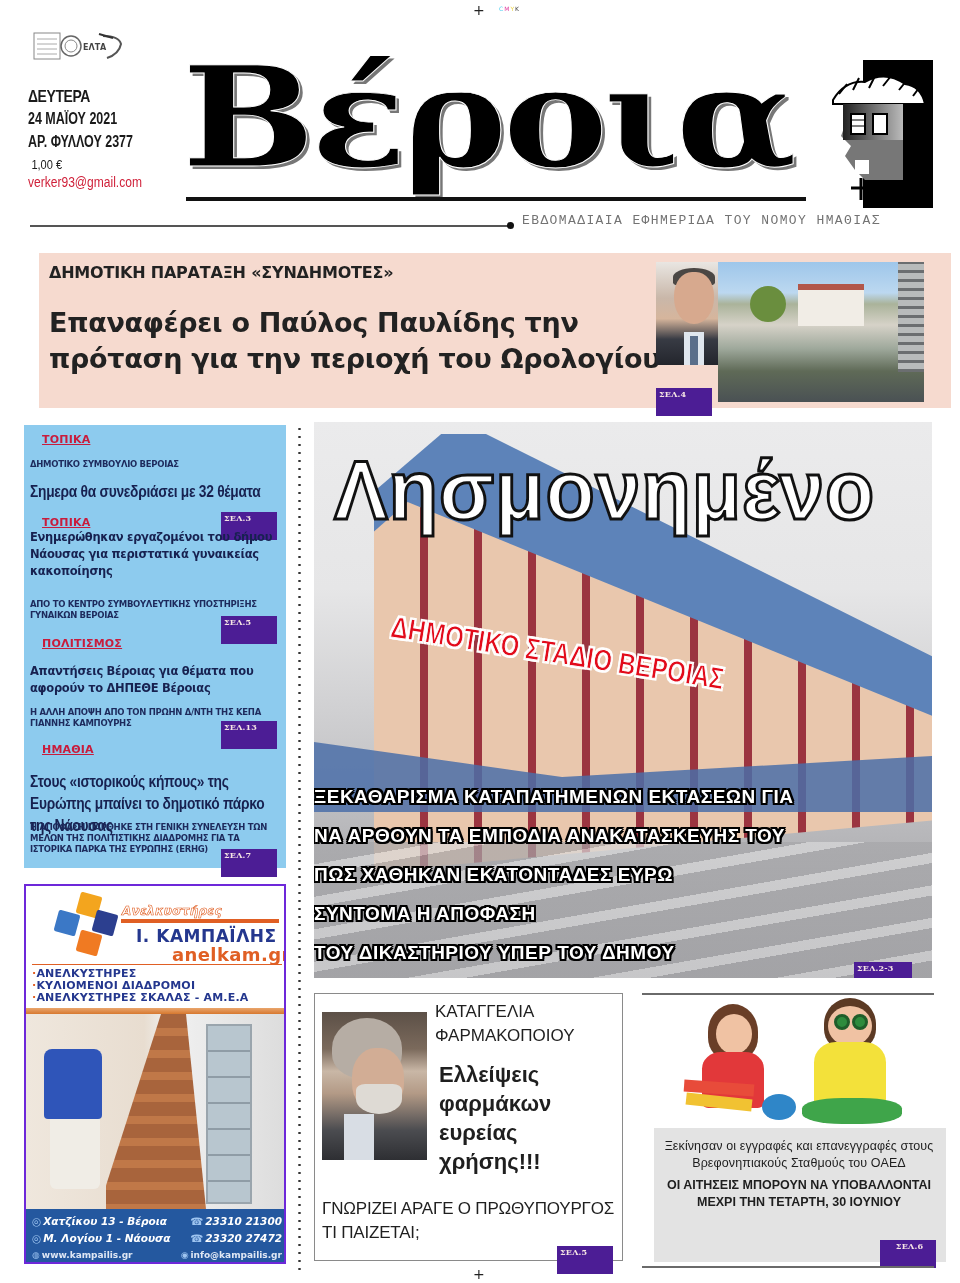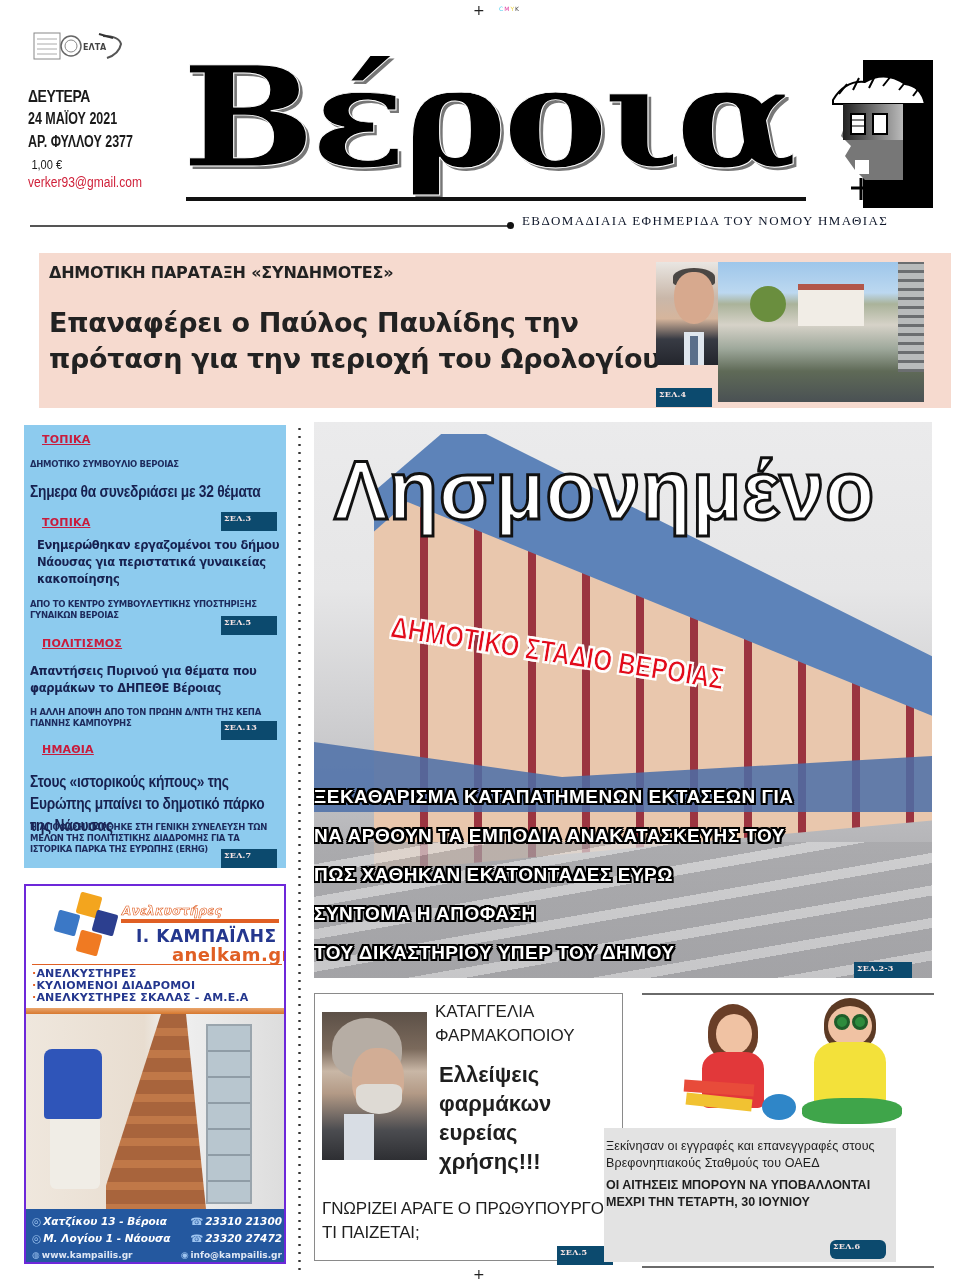--- a/index.html
+++ b/index.html
@@ -22,37 +22,37 @@
   .masthead-info .price { font-size: 13px; margin-top: 4px; padding-left: 4px; transform: scaleX(0.85); transform-origin: left; }
   .masthead-info .email { font-size: 14px; color: #d0213a; transform: scaleX(0.86); transform-origin: left; white-space: nowrap; line-height: 20px; }
 
   .logo-text { left: 182px; top: 48px; font-family: "DejaVu Serif", serif; font-size: 150px; font-weight: bold; line-height: 1; color: #000;
                letter-spacing: -4px; text-shadow: 3px 3px 0 #777; -webkit-text-stroke: 1px #fff; transform: scaleX(1.05) scaleY(0.92); transform-origin: left top; }
   .logo-underline { left: 186px; top: 197px; width: 620px; height: 4px; background: #111; }
   .logo-emblem { left: 825px; top: 60px; width: 108px; height: 148px; }
 
   .subtitle-line { left: 30px; top: 225px; width: 480px; height: 2px; background: #555; }
   .subtitle-dot { left: 507px; top: 222px; width: 7px; height: 7px; background: #111; border-radius: 50%; }
-  .subtitle { left: 522px; top: 213px; font-family: Liberation Serif, serif; font-size: 13px; letter-spacing: 1.4px; color: #0f172a; white-space: nowrap; }
+  .subtitle { left: 522px; top: 213px; font-family: Liberation Mono, monospace; font-size: 13px; letter-spacing: 1.4px; color: #737373; white-space: nowrap; }
 
   
   .top-band { left: 22px; top: 253px; width: 912px; height: 155px; background: #f6dacf; margin-left: 17px; }
   .top-band .kicker { position: absolute; left: 10px; top: 10px; font-size: 16px; font-weight: bold; color: #222; letter-spacing: -0.2px; }
   .top-band .headline { position: absolute; left: 10px; top: 52px; width: 620px; font-size: 27px; font-weight: bold; line-height: 36px; color: #222; letter-spacing: -0.3px; }
   .top-photo-portrait { left: 656px; top: 262px; width: 75px; height: 103px; background: linear-gradient(180deg,#e9e6e2 0%,#c9b7a9 35%,#d6b59c 55%,#383b44 75%,#23252c 100%); }
   .top-photo-portrait .face { position:absolute; left:18px; top:10px; width:40px; height:52px; background:#d7a98e; border-radius:45% 45% 50% 50%; }
   .top-photo-portrait .hair { position:absolute; left:17px; top:6px; width:42px; height:18px; background:#4b4744; border-radius:50% 50% 20% 20%; }
   .top-photo-portrait .shirt { position:absolute; left:28px; top:70px; width:20px; height:33px; background:#dfe6ee; }
   .top-photo-portrait .tie { position:absolute; left:34px; top:74px; width:8px; height:29px; background:#5a6e8a; }
   .top-photo-square { left: 718px; top: 262px; width: 206px; height: 140px; background: linear-gradient(180deg,#9ec6ea 0%,#bcd8f0 22%,#aab39a 30%,#d6d2c8 45%,#9ea89b 62%,#5f6a57 78%,#4a5154 100%); }
   .top-photo-square .bldg { position:absolute; left:80px; top:22px; width:66px; height:42px; background:#f1ede6; border-top:6px solid #b2574a; }
   .top-photo-square .tree { position:absolute; left:32px; top:24px; width:36px; height:36px; background:#6a8e3e; border-radius:50%; }
   .top-photo-square .scaffold { position:absolute; right:0; top:0; width:26px; height:110px; background: repeating-linear-gradient(0deg,#6b6e70 0 3px,#b8bbbb 3px 9px); }
 
-  .page-tag { position: absolute; height: 19px; background: #0c4a6e; font-family: "DejaVu Serif", serif; font-size: 8px; line-height: 13px; color: #f5e4e4; padding-left: 3px; letter-spacing: 0.2px; font-weight: bold; white-space: nowrap; overflow: hidden; }
+  .page-tag { position: absolute; height: 28px; background: #4c1d95; font-family: "DejaVu Serif", serif; font-size: 8px; line-height: 13px; color: #f5e4e4; padding-left: 3px; letter-spacing: 0.2px; font-weight: bold; white-space: nowrap; overflow: hidden; }
 
   
   .news-col { left: 24px; top: 425px; width: 262px; height: 443px; background: #8dcbee; }
   .news-col .section { position: absolute; left: 18px; font-size: 11px; font-weight: bold; color: #c81c3c; text-decoration: underline; letter-spacing: 0.2px; }
   .news-col .sub { position: absolute; left: 6px; font-size: 8.5px; font-weight: bold; color: #1d2a5c; letter-spacing: -0.3px; line-height: 11px; }
   .news-col .hl { position: absolute; left: 6px; width: 252px; font-weight: bold; color: #172150; }
   .news-col .hl.narrow { font-family: "Liberation Sans", sans-serif; font-size: 16px; transform: scaleX(0.86); transform-origin: left; width: 290px; line-height: 22px; letter-spacing: -0.3px; }
   .news-col .hl.wide { font-size: 11.5px; line-height: 17px; letter-spacing: -0.3px; }
   .dotted-divider { left: 298px; top: 425px; width: 3px; height: 845px; background-image: radial-gradient(circle,#333 1px,transparent 1.4px); background-size: 3px 8px; }
 
@@ -106,21 +106,21 @@
   .pharm .portrait .collar { position:absolute; left: 22px; top: 102px; width: 30px; height: 46px; background: #d8dde4; }
   .pharm .kicker { position:absolute; left: 120px; top: 6px; font-family: "Liberation Sans", sans-serif; font-size: 17px; line-height: 24px; color: #1f1f1f; }
   .pharm .headline { position:absolute; left: 124px; top: 66px; font-family: "Liberation Sans", sans-serif; font-weight: bold; font-size: 22px; line-height: 29px; color: #1f1f1f; }
   .pharm .sub { position:absolute; left: 7px; top: 203px; font-family: "Liberation Sans", sans-serif; font-size: 17px; line-height: 24px; color: #1f1f1f; letter-spacing: -0.2px; white-space: nowrap; }
 
   
   .oaed-top-rule { left: 642px; top: 993px; width: 292px; height: 2px; background: #6a6a6a; }
   .oaed-bottom-rule { left: 642px; top: 1266px; width: 292px; height: 2px; background: #6a6a6a; }
   .oaed-photo { left: 642px; top: 998px; width: 292px; height: 130px; background: #fff; overflow: hidden; }
   .kid { position:absolute; border-radius: 50%; }
-  .oaed-text { left: 604px; top: 1128px; width: 292px; height: 134px; background: #e3e3e3; padding: 10px 4px 0 2px; font-family: "Liberation Sans", sans-serif; }
+  .oaed-text { left: 654px; top: 1128px; width: 292px; height: 134px; background: #e3e3e3; padding: 10px 4px 0 2px; font-family: "Liberation Sans", sans-serif; text-align: center; }
   .oaed-text .hl { font-size: 12.5px; line-height: 17px; color: #1e1e1e; letter-spacing: 0.1px; }
   .oaed-text .sub { margin-top: 5px; font-size: 12.5px; font-weight: bold; line-height: 17px; color: #1e1e1e; }
 </style>
 </head>
 <body>
 
 <div class="abs reg-mark" style="left:473px; top:3px;">+</div>
 <div class="abs reg-mark cmyk" style="left:499px; top:6px;">
   <span>C</span><span>M</span><span>Y</span><span>K</span>
 </div>
@@ -195,26 +195,26 @@
 </div>
 <div class="page-tag" style="left:656px; top:388px; width:56px;">ΣΕΛ.4</div>
 
 <div class="abs news-col">
   <div class="section" style="top:8px;">ΤΟΠΙΚΑ</div>
   <div class="sub" style="top:34px;">ΔΗΜΟΤΙΚΟ ΣΥΜΒΟΥΛΙΟ ΒΕΡΟΙΑΣ</div>
   <div class="hl narrow" style="top:56px;">Σημερα θα συνεδριάσει με 32 θέματα</div>
   <div class="page-tag" style="left:197px; top:87px; width:56px;">ΣΕΛ.3</div>
 
   <div class="section" style="top:91px;">ΤΟΠΙΚΑ</div>
-  <div class="hl wide" style="top:112px;margin-left:7px;">Ενημερώθηκαν εργαζομένοι του δήμου Νάουσας για περιστατικά γυναικείας κακοποίησης</div>
+  <div class="hl wide" style="top:104px;">Ενημερώθηκαν εργαζομένοι του δήμου Νάουσας για περιστατικά γυναικείας κακοποίησης</div>
   <div class="sub" style="top:174px; width:250px;">ΑΠΟ ΤΟ ΚΕΝΤΡΟ ΣΥΜΒΟΥΛΕΥΤΙΚΗΣ ΥΠΟΣΤΗΡΙΞΗΣ ΓΥΝΑΙΚΩΝ ΒΕΡΟΙΑΣ</div>
   <div class="page-tag" style="left:197px; top:191px; width:56px;">ΣΕΛ.5</div>
 
   <div class="section" style="top:212px;">ΠΟΛΙΤΙΣΜΟΣ</div>
-  <div class="hl wide" style="top:238px;">Απαντήσεις Πυρινού για θέματα που φαρμάκων το ΔΗΠΕΘΕ Βέροιας</div>
+  <div class="hl wide" style="top:238px;">Απαντήσεις Βέροιας για θέματα που αφορούν το ΔΗΠΕΘΕ Βέροιας</div>
   <div class="sub" style="top:282px; width:250px;">Η ΑΛΛΗ ΑΠΟΨΗ ΑΠΟ ΤΟΝ ΠΡΩΗΝ Δ/ΝΤΗ ΤΗΣ ΚΕΠΑ ΓΙΑΝΝΗΣ ΚΑΜΠΟΥΡΗΣ</div>
   <div class="page-tag" style="left:197px; top:296px; width:56px;">ΣΕΛ.13</div>
 
   <div class="section" style="top:318px;">ΗΜΑΘΙΑ</div>
   <div class="hl narrow" style="top:346px;">Στους «ιστορικούς κήπους» της Ευρώπης μπαίνει το δημοτικό πάρκο της Νάουσας</div>
   <div class="sub" style="top:397px; width:252px;">Η ΑΠΟΦΑΣΗ ΠΑΡΘΗΚΕ ΣΤΗ ΓΕΝΙΚΗ ΣΥΝΕΛΕΥΣΗ ΤΩΝ ΜΕΛΩΝ ΤΗΣ ΠΟΛΙΤΙΣΤΙΚΗΣ ΔΙΑΔΡΟΜΗΣ ΓΙΑ ΤΑ ΙΣΤΟΡΙΚΑ ΠΑΡΚΑ ΤΗΣ ΕΥΡΩΠΗΣ (ERHG)</div>
   <div class="page-tag" style="left:197px; top:424px; width:56px;">ΣΕΛ.7</div>
 </div>
 
 <div class="abs dotted-divider"></div>
@@ -304,15 +304,15 @@
   <div class="kid" style="left:186px; top:8px; width:44px; height:40px; background:#f0c2a3;"></div>
   <div class="kid" style="left:192px; top:16px; width:16px; height:16px; background:#2e8b3d; border:3px solid #1f5d2a;"></div>
   <div class="kid" style="left:210px; top:16px; width:16px; height:16px; background:#2e8b3d; border:3px solid #1f5d2a;"></div>
   <div class="kid" style="left:172px; top:44px; width:72px; height:68px; background:#f3e13a; border-radius:30% 30% 10% 10%;"></div>
   <div class="kid" style="left:160px; top:100px; width:100px; height:26px; background:#3fa54a; border-radius:40%;"></div>
   <div class="kid" style="left:120px; top:96px; width:34px; height:26px; background:#2f86c8;"></div>
 </div>
 <div class="abs oaed-text">
   <div class="hl">Ξεκίνησαν οι εγγραφές και επανεγγραφές στους Βρεφονηπιακούς Σταθμούς του ΟΑΕΔ</div>
   <div class="sub">ΟΙ ΑΙΤΗΣΕΙΣ ΜΠΟΡΟΥΝ ΝΑ ΥΠΟΒΑΛΛΟΝΤΑΙ ΜΕΧΡΙ ΤΗΝ ΤΕΤΑΡΤΗ, 30 ΙΟΥΝΙΟΥ</div>
-  <div class="page-tag" style="left:226px; top:112px; width:56px;border-radius:6px;">ΣΕΛ.6</div>
+  <div class="page-tag" style="left:226px; top:112px; width:56px;">ΣΕΛ.6</div>
 </div>
 <div class="abs oaed-bottom-rule"></div>
 
 </body></html>

